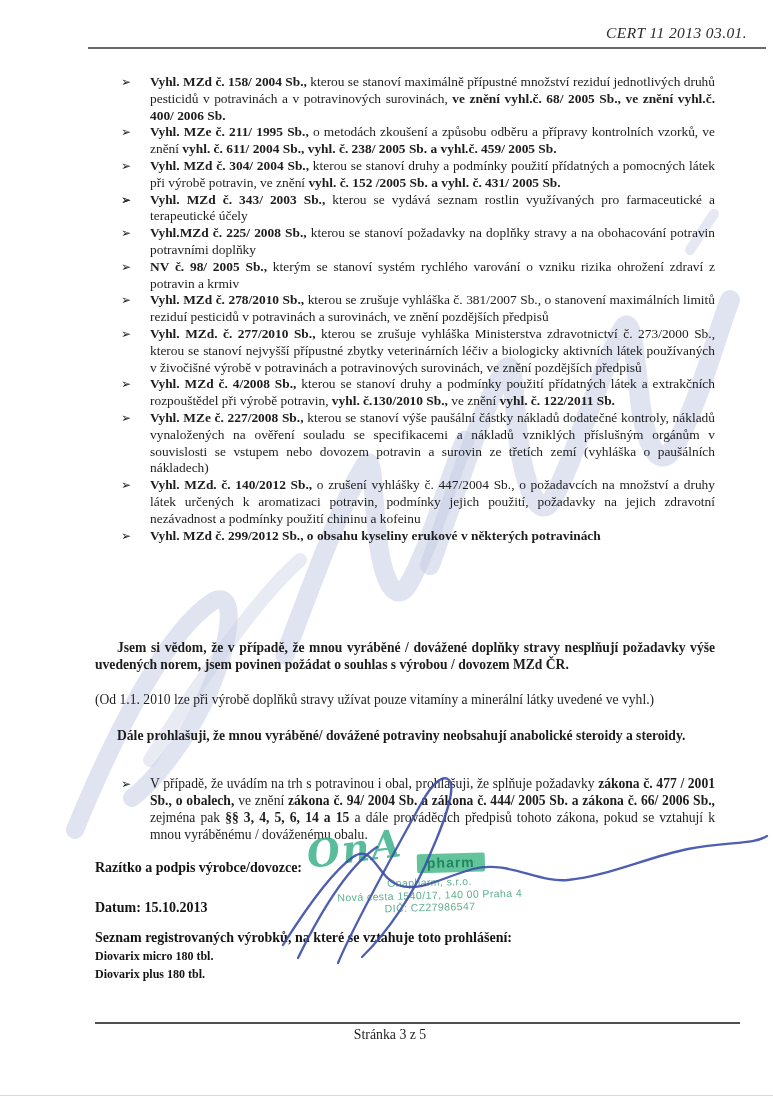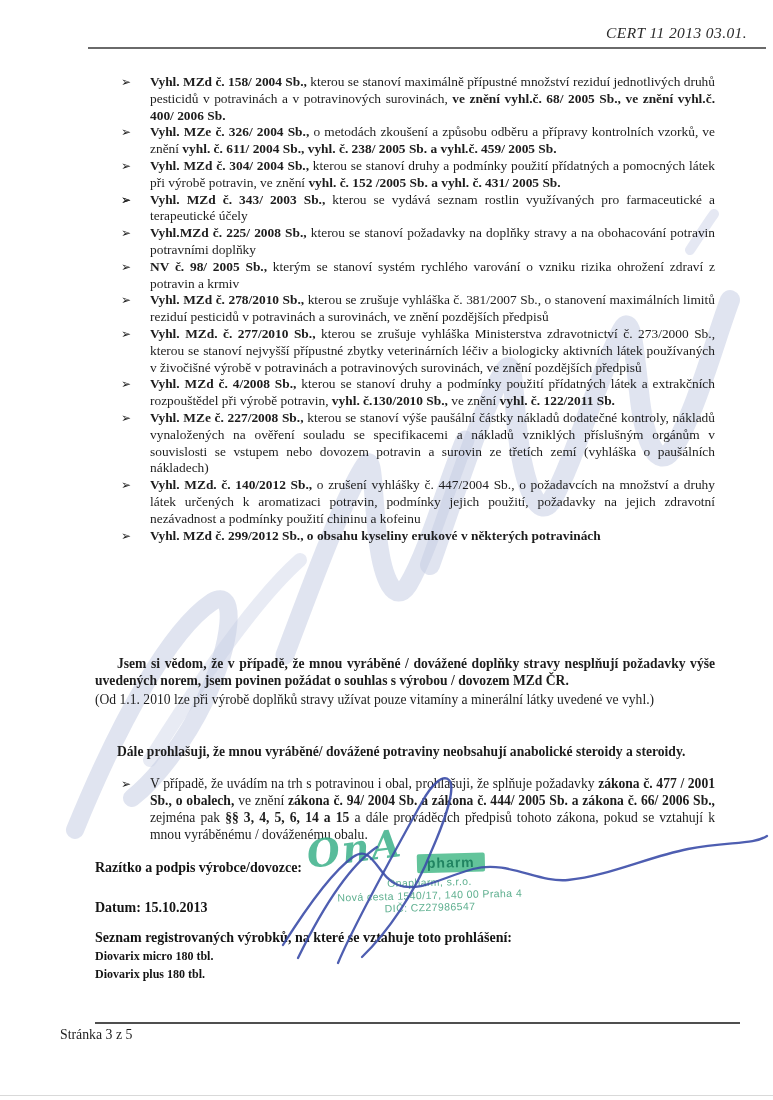--- a/index.html
+++ b/index.html
@@ -41,21 +41,21 @@
     font-size:12px;color:#222;font-family:"DejaVu Sans", sans-serif;
   }
   .b{font-weight:bold;}
 
   
   .para{
     position:absolute;left:95px;width:620px;
     font-size:13.6px;line-height:16.9px;text-align:justify;margin:0;
   }
   .para.bold{font-weight:bold;}
-  .para.indent{text-indent:22px;margin-top:16px;}
+  .para.indent{text-indent:22px;}
   .pkg-item{
     position:absolute;left:95px;width:620px;
     font-size:13.6px;line-height:16.9px;text-align:justify;
   }
   .pkg-item .bullet{left:26px;}
   .pkg-item .inner{display:block;padding-left:55px;}
 
   .label-line{
     position:absolute;left:95px;
     font-size:14px;font-weight:bold;color:#141414;
@@ -91,21 +91,21 @@
     opacity:.95;
   }
 
   .sig-svg{position:absolute;left:235px;top:755px;z-index:4;}
 
   
   .footer-rule{
     position:absolute;top:1022px;left:95px;width:645px;height:1.6px;background:#4f4f4f;
   }
   .footer-text{
-    position:absolute;top:1027px;left:60px;width:660px;text-align:left;
+    position:absolute;top:1027px;left:60px;width:660px;text-align:center;
     font-size:13.8px;color:#1d1d1d;
   }
   .page-edge{
     position:absolute;bottom:4px;left:0;width:100%;height:1px;background:#d9d9d9;
   }
 </style>
 </head>
 <body>
 
 <div class="page">
@@ -120,21 +120,21 @@
     </g>
   </svg>
 
   <div class="layer content">
 
     <div class="header-code">CERT 11 2013 03.01.</div>
     <div class="header-rule"></div>
 
     <div class="reg-list" id="regList">
         <div class="reg-item"><span class="bullet">➢</span><span><span class="b">Vyhl. MZd č. 158/ 2004 Sb.,</span><span> kterou se stanoví maximálně přípustné množství reziduí jednotlivých druhů pesticidů v potravinách a v potravinových surovinách, </span><span class="b">ve znění vyhl.č. 68/ 2005 Sb., ve znění vyhl.č. 400/ 2006 Sb.</span></span></div>
-        <div class="reg-item"><span class="bullet">➢</span><span><span class="b">Vyhl. MZe č. 326/ 2004 Sb.,</span><span> o metodách zkoušení a způsobu odběru a přípravy kontrolních vzorků, ve znění </span><span class="b">vyhl. č. 611/ 2004 Sb., vyhl. č. 238/ 2005 Sb. a vyhl.č. 459/ 2005 Sb.</span></span></div>
+        <div class="reg-item"><span class="bullet">➢</span><span><span class="b">Vyhl. MZe č. 211/ 1995 Sb.,</span><span> o metodách zkoušení a způsobu odběru a přípravy kontrolních vzorků, ve znění </span><span class="b">vyhl. č. 611/ 2004 Sb., vyhl. č. 238/ 2005 Sb. a vyhl.č. 459/ 2005 Sb.</span></span></div>
         <div class="reg-item"><span class="bullet">➢</span><span><span class="b">Vyhl. MZd č. 304/ 2004 Sb.,</span><span> kterou se stanoví druhy a podmínky použití přídatných a pomocných látek při výrobě potravin, ve znění </span><span class="b">vyhl. č. 152 /2005 Sb. a vyhl. č. 431/ 2005 Sb.</span></span></div>
         <div class="reg-item"><span class="bullet">➢</span></div>
         <div class="reg-item"><span class="bullet">➢</span><span><span class="b">Vyhl. MZd č. 343/ 2003 Sb.,</span><span> kterou se vydává seznam rostlin využívaných pro farmaceutické a terapeutické účely</span></span></div>
         <div class="reg-item"><span class="bullet">➢</span><span><span class="b">Vyhl.MZd č. 225/ 2008 Sb.,</span><span> kterou se stanoví požadavky na doplňky stravy a na obohacování potravin potravními doplňky</span></span></div>
         <div class="reg-item"><span class="bullet">➢</span><span><span class="b">NV č. 98/ 2005 Sb.,</span><span> kterým se stanoví systém rychlého varování o vzniku rizika ohrožení zdraví z potravin a krmiv</span></span></div>
         <div class="reg-item"><span class="bullet">➢</span><span><span class="b">Vyhl. MZd č. 278/2010 Sb.,</span><span> kterou se zrušuje vyhláška č. 381/2007 Sb., o stanovení maximálních limitů reziduí pesticidů v potravinách a surovinách, ve znění pozdějších předpisů</span></span></div>
         <div class="reg-item"><span class="bullet">➢</span><span><span class="b">Vyhl. MZd. č. 277/2010 Sb.,</span><span> kterou se zrušuje vyhláška Ministerstva zdravotnictví č. 273/2000 Sb., kterou se stanoví nejvyšší přípustné zbytky veterinárních léčiv a biologicky aktivních látek používaných v živočišné výrobě v potravinách a potravinových surovinách, ve znění pozdějších předpisů</span></span></div>
         <div class="reg-item"><span class="bullet">➢</span><span><span class="b">Vyhl. MZd č. 4/2008 Sb.,</span><span> kterou se stanoví druhy a podmínky použití přídatných látek a extrakčních rozpouštědel při výrobě potravin, </span><span class="b">vyhl. č.130/2010 Sb.,</span><span> ve znění </span><span class="b">vyhl. č. 122/2011 Sb.</span></span></div>
         <div class="reg-item"><span class="bullet">➢</span><span><span class="b">Vyhl. MZe č. 227/2008 Sb.,</span><span> kterou se stanoví výše paušální částky nákladů dodatečné kontroly, nákladů vynaložených na ověření souladu se specifikacemi a nákladů vzniklých příslušným orgánům v souvislosti se vstupem nebo dovozem potravin a surovin ze třetích zemí (vyhláška o paušálních nákladech)</span></span></div>
         <div class="reg-item"><span class="bullet">➢</span><span><span class="b">Vyhl. MZd. č. 140/2012 Sb.,</span><span> o zrušení vyhlášky č. 447/2004 Sb., o požadavcích na množství a druhy látek určených k aromatizaci potravin, podmínky jejich použití, požadavky na jejich zdravotní nezávadnost a podmínky použití chininu a kofeinu</span></span></div>

